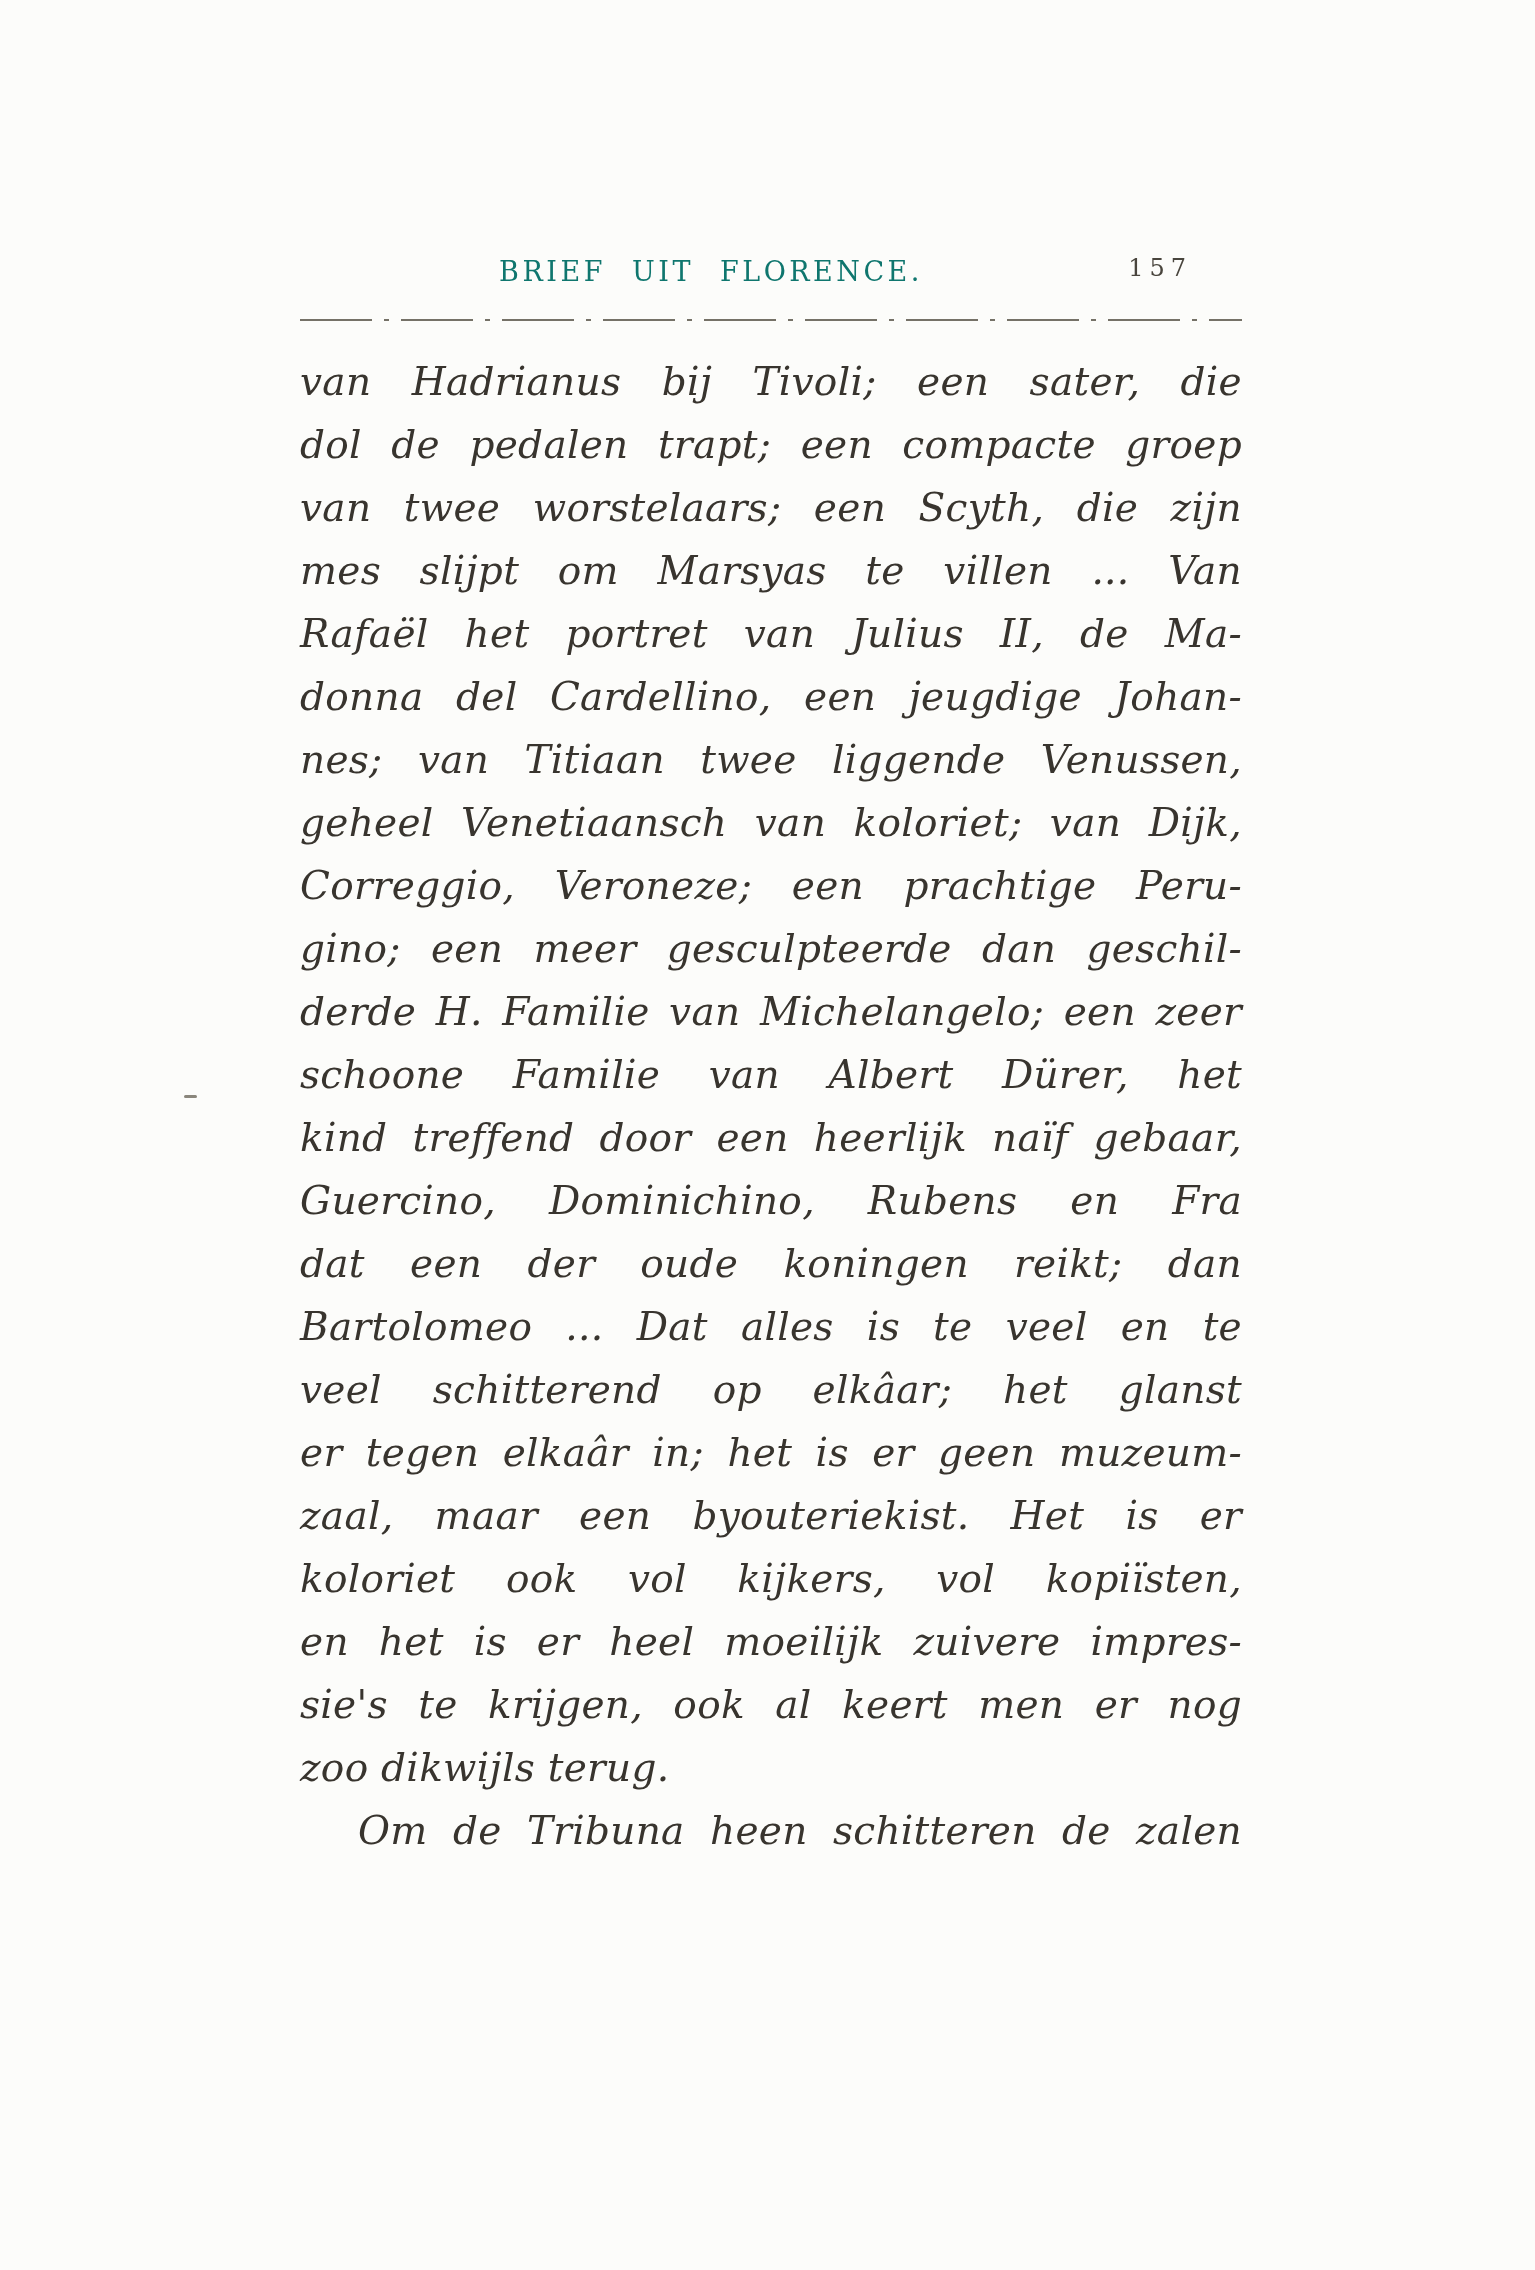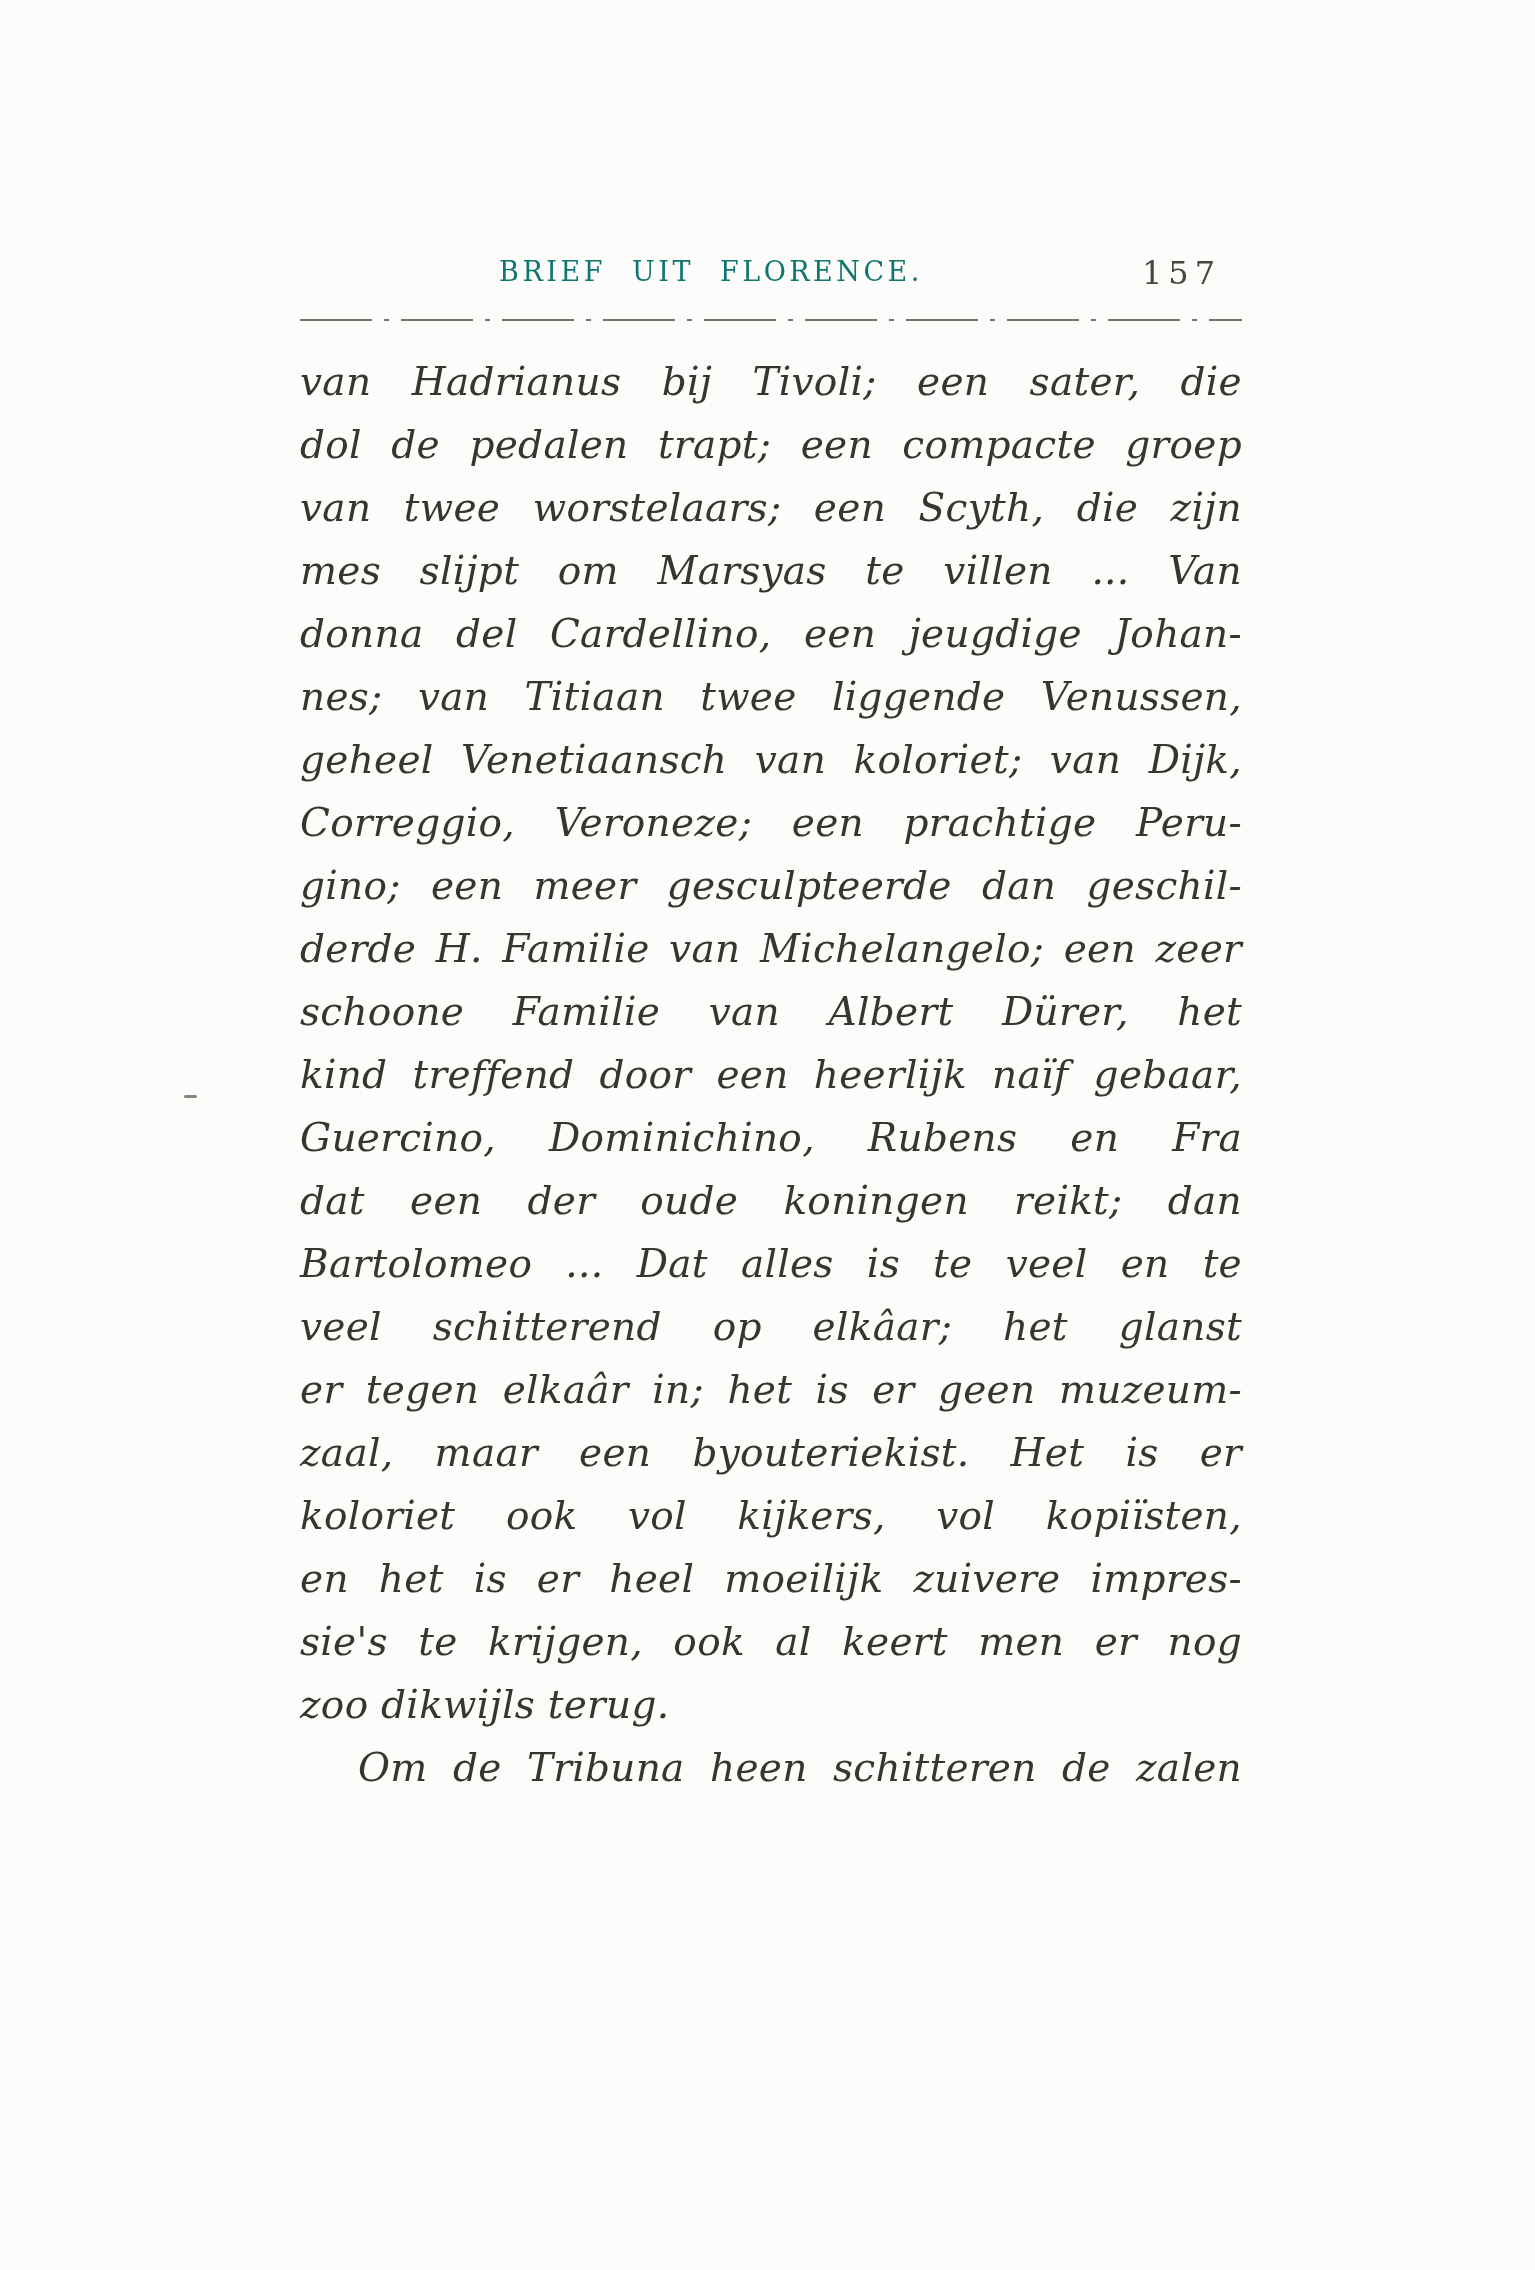--- a/index.html
+++ b/index.html
@@ -29,23 +29,23 @@
     right: 120px;
     text-align: center;
     font-size: 27px;
     letter-spacing: 3.5px;
     word-spacing: 14px;
     color: #0f766e;
     white-space: nowrap;
   }
   .page-number {
     position: absolute;
-    right: 21px;
+    right: 50px;
     top: -2px;
-    font-size: 32px;
+    font-size: 24px;
     letter-spacing: 6px;
     color: #49453d;
   }
   .header-rule {
     position: absolute;
     top: 319px;
     left: 300px;
     width: 942px;
     height: 2px;
     background: repeating-linear-gradient(
@@ -100,20 +100,21 @@
 
   <div class="header-rule"></div>
 
   <div class="scan-artifact"></div>
 
   <div class="text-block">
     <div class="line">van Hadrianus bij Tivoli; een sater, die</div>
     <div class="line">dol de pedalen trapt; een compacte groep</div>
     <div class="line">van twee worstelaars; een Scyth, die zijn</div>
     <div class="line">mes slijpt om Marsyas te villen ... Van</div>
+    <div class="line">Rafaël het portret van Julius II, de Ma-</div>
     <div class="line">donna del Cardellino, een jeugdige Johan-</div>
     <div class="line">nes; van Titiaan twee liggende Venussen,</div>
     <div class="line">geheel Venetiaansch van koloriet; van Dijk,</div>
     <div class="line">Correggio, Veroneze; een prachtige Peru-</div>
     <div class="line">gino; een meer gesculpteerde dan geschil-</div>
     <div class="line">derde H. Familie van Michelangelo; een zeer</div>
     <div class="line">schoone Familie van Albert Dürer, het</div>
     <div class="line">kind treffend door een heerlijk naïf gebaar,</div>
     <div class="line">Guercino, Dominichino, Rubens en Fra</div>
     <div class="line">dat een der oude koningen reikt; dan</div>

